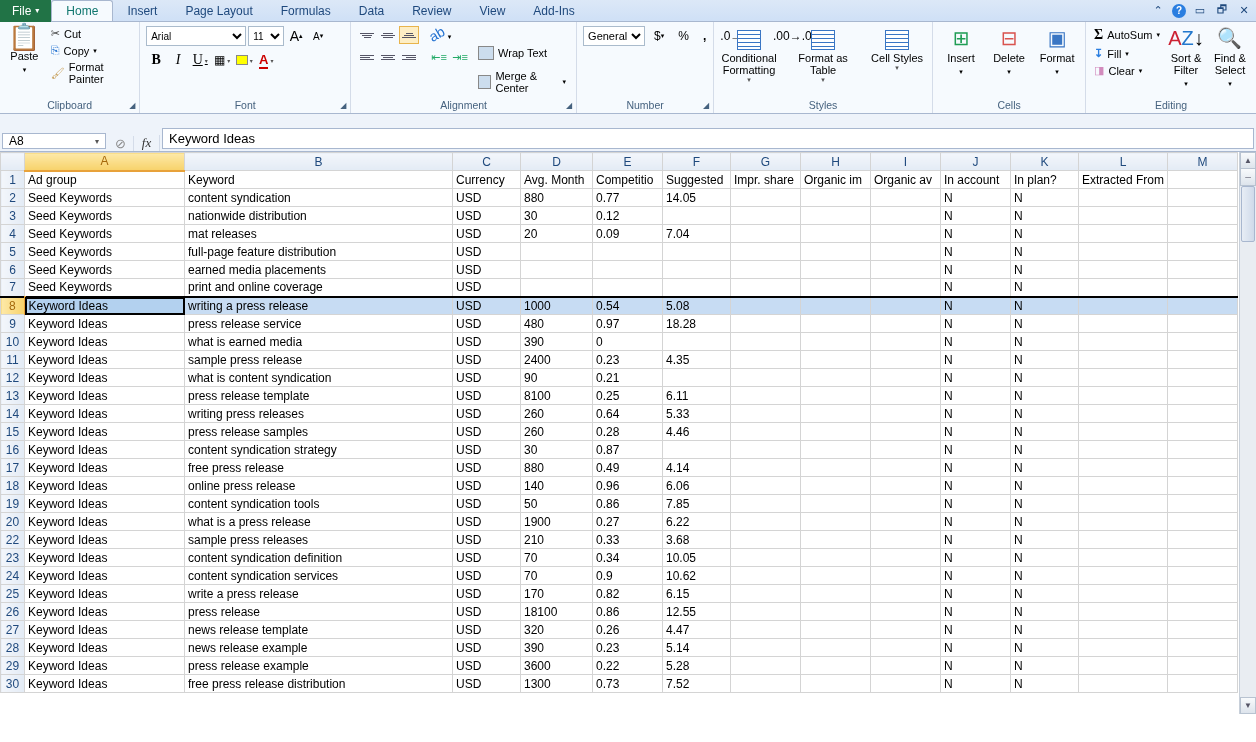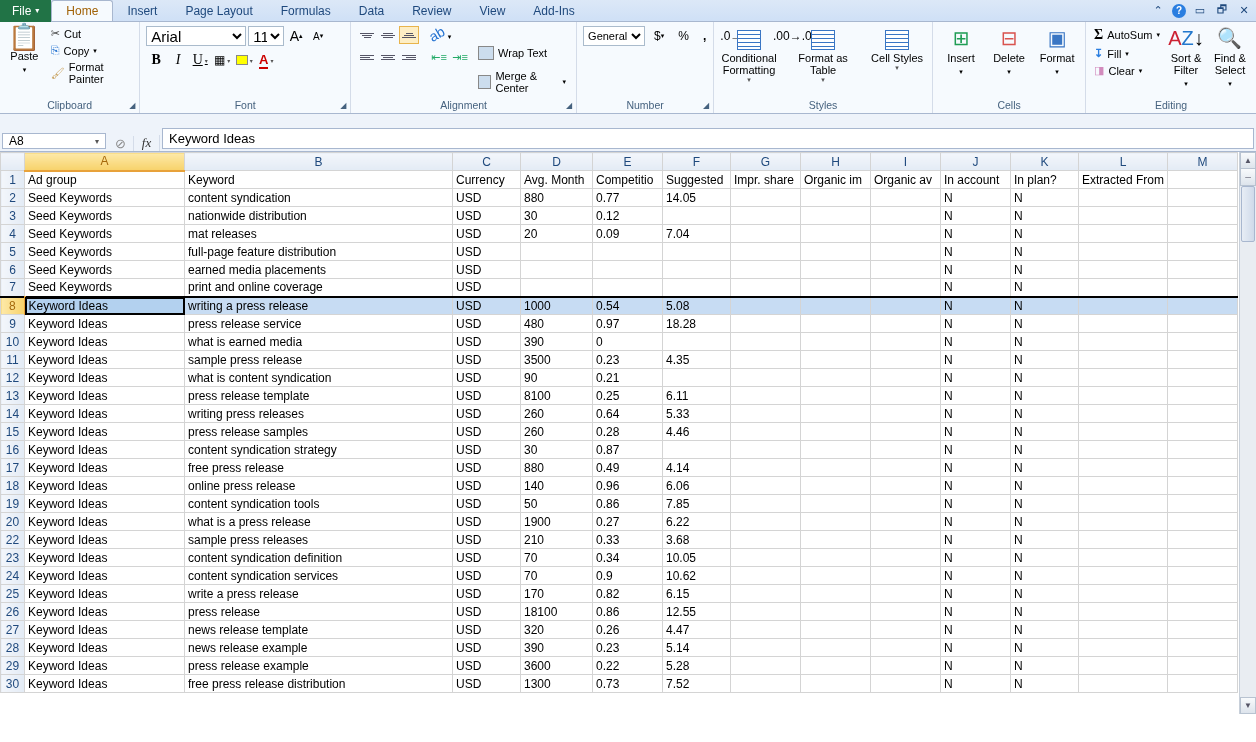--- a/index.html
+++ b/index.html
@@ -3,21 +3,21 @@
 <meta charset="utf-8">
 <style>
 * { margin: 0; padding: 0; box-sizing: border-box; font-family: "Segoe UI", Tahoma, sans-serif; }
 body { background: #fff; font-size: 11px; overflow: hidden; width: 1256px; height: 742px; position: relative; }
 
 
 .ribbon-tabs { display: flex; align-items: center; height: 22px; background: linear-gradient(#dce8f7, #cfe0f6); border-bottom: 1px solid #a8b7cf; }
 .file-tab { background: #217346; color: #fff; padding: 3px 12px; height: 22px; display: flex; align-items: center; font-size: 12px; cursor: pointer; }
 .file-tab .arrow { font-size: 8px; margin-left: 4px; }
 .tab { padding: 3px 14px; color: #1f497d; cursor: pointer; font-size: 12px; }
-.tab.active { background: #f6fafe; border-top: 1px solid #a8b7cf; border-left: 1px solid #a8b7cf; border-right: 1px solid #a8b7cf; border-radius: 3px 3px 0 0; color: #a16207; }
+.tab.active { background: #f6fafe; border-top: 1px solid #a8b7cf; border-left: 1px solid #a8b7cf; border-right: 1px solid #a8b7cf; border-radius: 3px 3px 0 0; color: #0f766e; }
 .tab-right { margin-left: auto; display: flex; align-items: center; gap: 6px; padding-right: 4px; }
 .tab-right span { width: 16px; height: 16px; display: inline-flex; align-items: center; justify-content: center; font-size: 11px; color: #1f497d; cursor: pointer; }
 .help-icon { background: #2a7ee0; color: #fff !important; border-radius: 50%; width: 14px !important; height: 14px !important; font-weight: bold; font-size: 10px !important; }
 
 
 .ribbon { display: flex; height: 92px; background: #f6fafe; border-bottom: 1px solid #a8b7cf; }
 .group { display: flex; flex-direction: column; align-items: center; padding: 2px 6px 0; border-right: 1px solid #d4dce9; position: relative; }
 .group-content { display: flex; align-items: flex-start; flex: 1; gap: 4px; }
 .group-label { font-size: 10.5px; color: #46627f; padding-bottom: 2px; text-align: center; width: 100%; }
 .group .dialog-launcher { position: absolute; right: 2px; bottom: 2px; font-size: 8px; color: #46627f; cursor: pointer; width: 10px; height: 10px; text-align: center; }
@@ -27,21 +27,21 @@
 .paste-btn .icon { font-size: 26px; display: block; color: #e7a33e; line-height: 26px; }
 .clip-actions { display: flex; flex-direction: column; gap: 2px; font-size: 11px; padding-top: 2px; }
 .clip-actions > div { display: flex; align-items: center; gap: 4px; cursor: pointer; padding: 1px 4px; }
 .scissors { color: #444; }
 .copy-icon { color: #1f6fd0; }
 .brush-icon { color: #c59b52; }
 
 
 .font-rows { display: flex; flex-direction: column; gap: 4px; width: 198px; padding-top: 2px;}
 .font-row { display: flex; align-items: center; gap: 2px; }
-.font-select { border: 1px solid #abc; height: 20px; font-size: 15px; background: #fff; }
+.font-select { border: 1px solid #abc; height: 20px; font-size: 10px; background: #fff; }
 .font-select.name { width: 100px; }
 .font-select.size { width: 36px; }
 .minibtn { width: 20px; height: 20px; display: inline-flex; align-items: center; justify-content: center; border: 1px solid transparent; cursor: pointer; font-size: 12px; }
 .minibtn .dd { font-size: 6px; margin-left: 2px; color: #555; }
 .bold { font-weight: bold; font-family: "Times New Roman"; font-size: 14px; }
 .italic { font-style: italic; font-family: "Times New Roman"; font-size: 14px; }
 .underline { text-decoration: underline; font-family: "Times New Roman"; font-size: 14px; }
 .bigA { font-size: 14px; }
 .smallA { font-size: 10px; }
 .border-icon { font-size: 12px; }
@@ -523,21 +523,21 @@
           <td>N</td>
           <td>N</td>
           <td></td>
           <td></td>
         </tr>
         <tr>
           <td class="row-hdr">11</td>
           <td>Keyword Ideas</td>
           <td>sample press release</td>
           <td>USD</td>
-          <td class="num">3500</td>
+          <td class="num">2400</td>
           <td class="num">0.23</td>
           <td class="num">4.35</td>
           <td></td>
           <td></td>
           <td></td>
           <td>N</td>
           <td>N</td>
           <td></td>
           <td></td>
         </tr>

